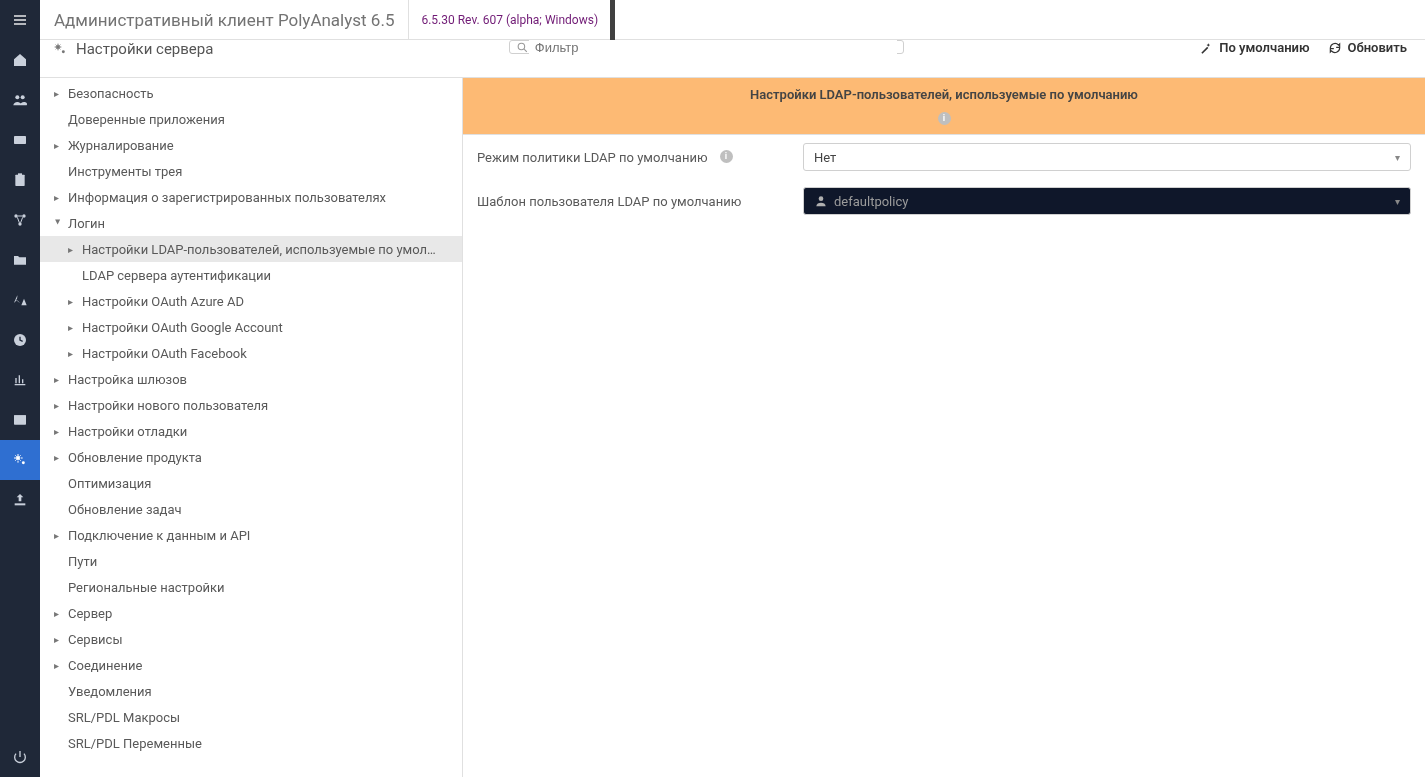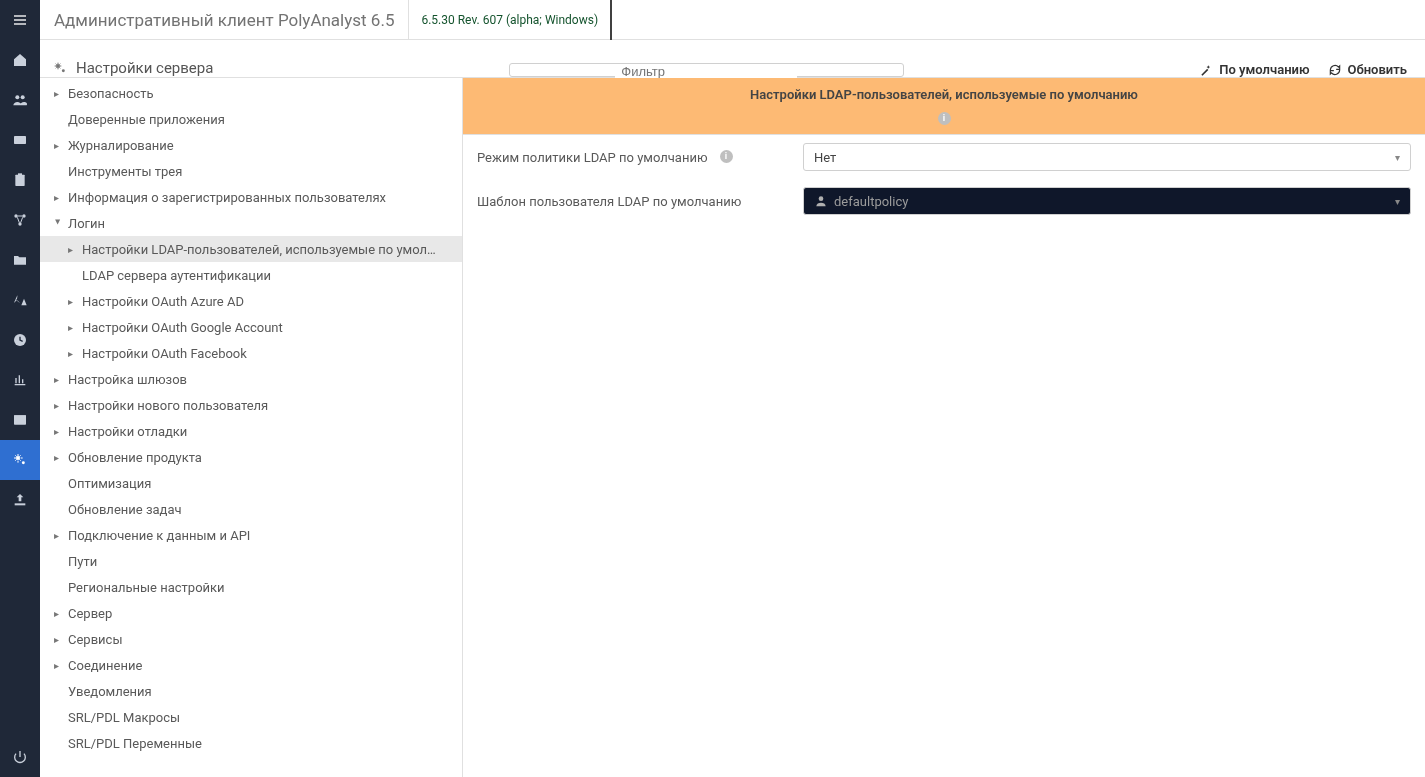--- a/index.html
+++ b/index.html
@@ -33,23 +33,23 @@
 .app-title {
   font-size: 17px;
   font-weight: 400;
   color: #737373;
   padding: 0 14px;
   border-right: 1px solid #e0e0e0;
   line-height: 40px;
 }
 .app-version {
   font-size: 12px;
-  color: #14532d;
+  color: #701a75;
   padding: 0 12px;
-  border-right: 2px solid #404040;
+  border-right: 5px solid #404040;
   line-height: 40px;
 }
 .main {
   display: flex;
   height: calc(100% - 40px);
 }
 .leftbar {
   width: 40px;
   background: #1f2838;
   display: flex;
@@ -70,21 +70,21 @@
 .leftbar-spacer { flex: 1; }
 .content {
   flex: 1;
   display: flex;
   flex-direction: column;
   overflow: hidden;
 }
 .toolbar {
   height: 38px;
   display: flex;
-  align-items: flex-end;
+  align-items: flex-start;
   border-bottom: 1px solid #e0e0e0;
   padding: 0 8px;
 }
 .toolbar-left {
   display: flex;
   align-items: center;
   gap: 8px;
   color: #555;
   padding-left: 4px;
 }
@@ -93,21 +93,20 @@
 .search-box {
   width: 395px;
   height: 14px;
   border: 1px solid #d0d0d0;
   border-radius: 3px;
   display: flex;
   align-items: center;
   padding: 0 6px;
   color: #999;
   background: #fff;
-  flex-direction: column;
 }
 .search-box input {
   border: none;
   outline: none;
   flex: 1;
   font-size: 13px;
   color: #555;
   padding-left: 6px;
 }
 .toolbar-right { display: flex; gap: 18px; padding-right: 10px; }

